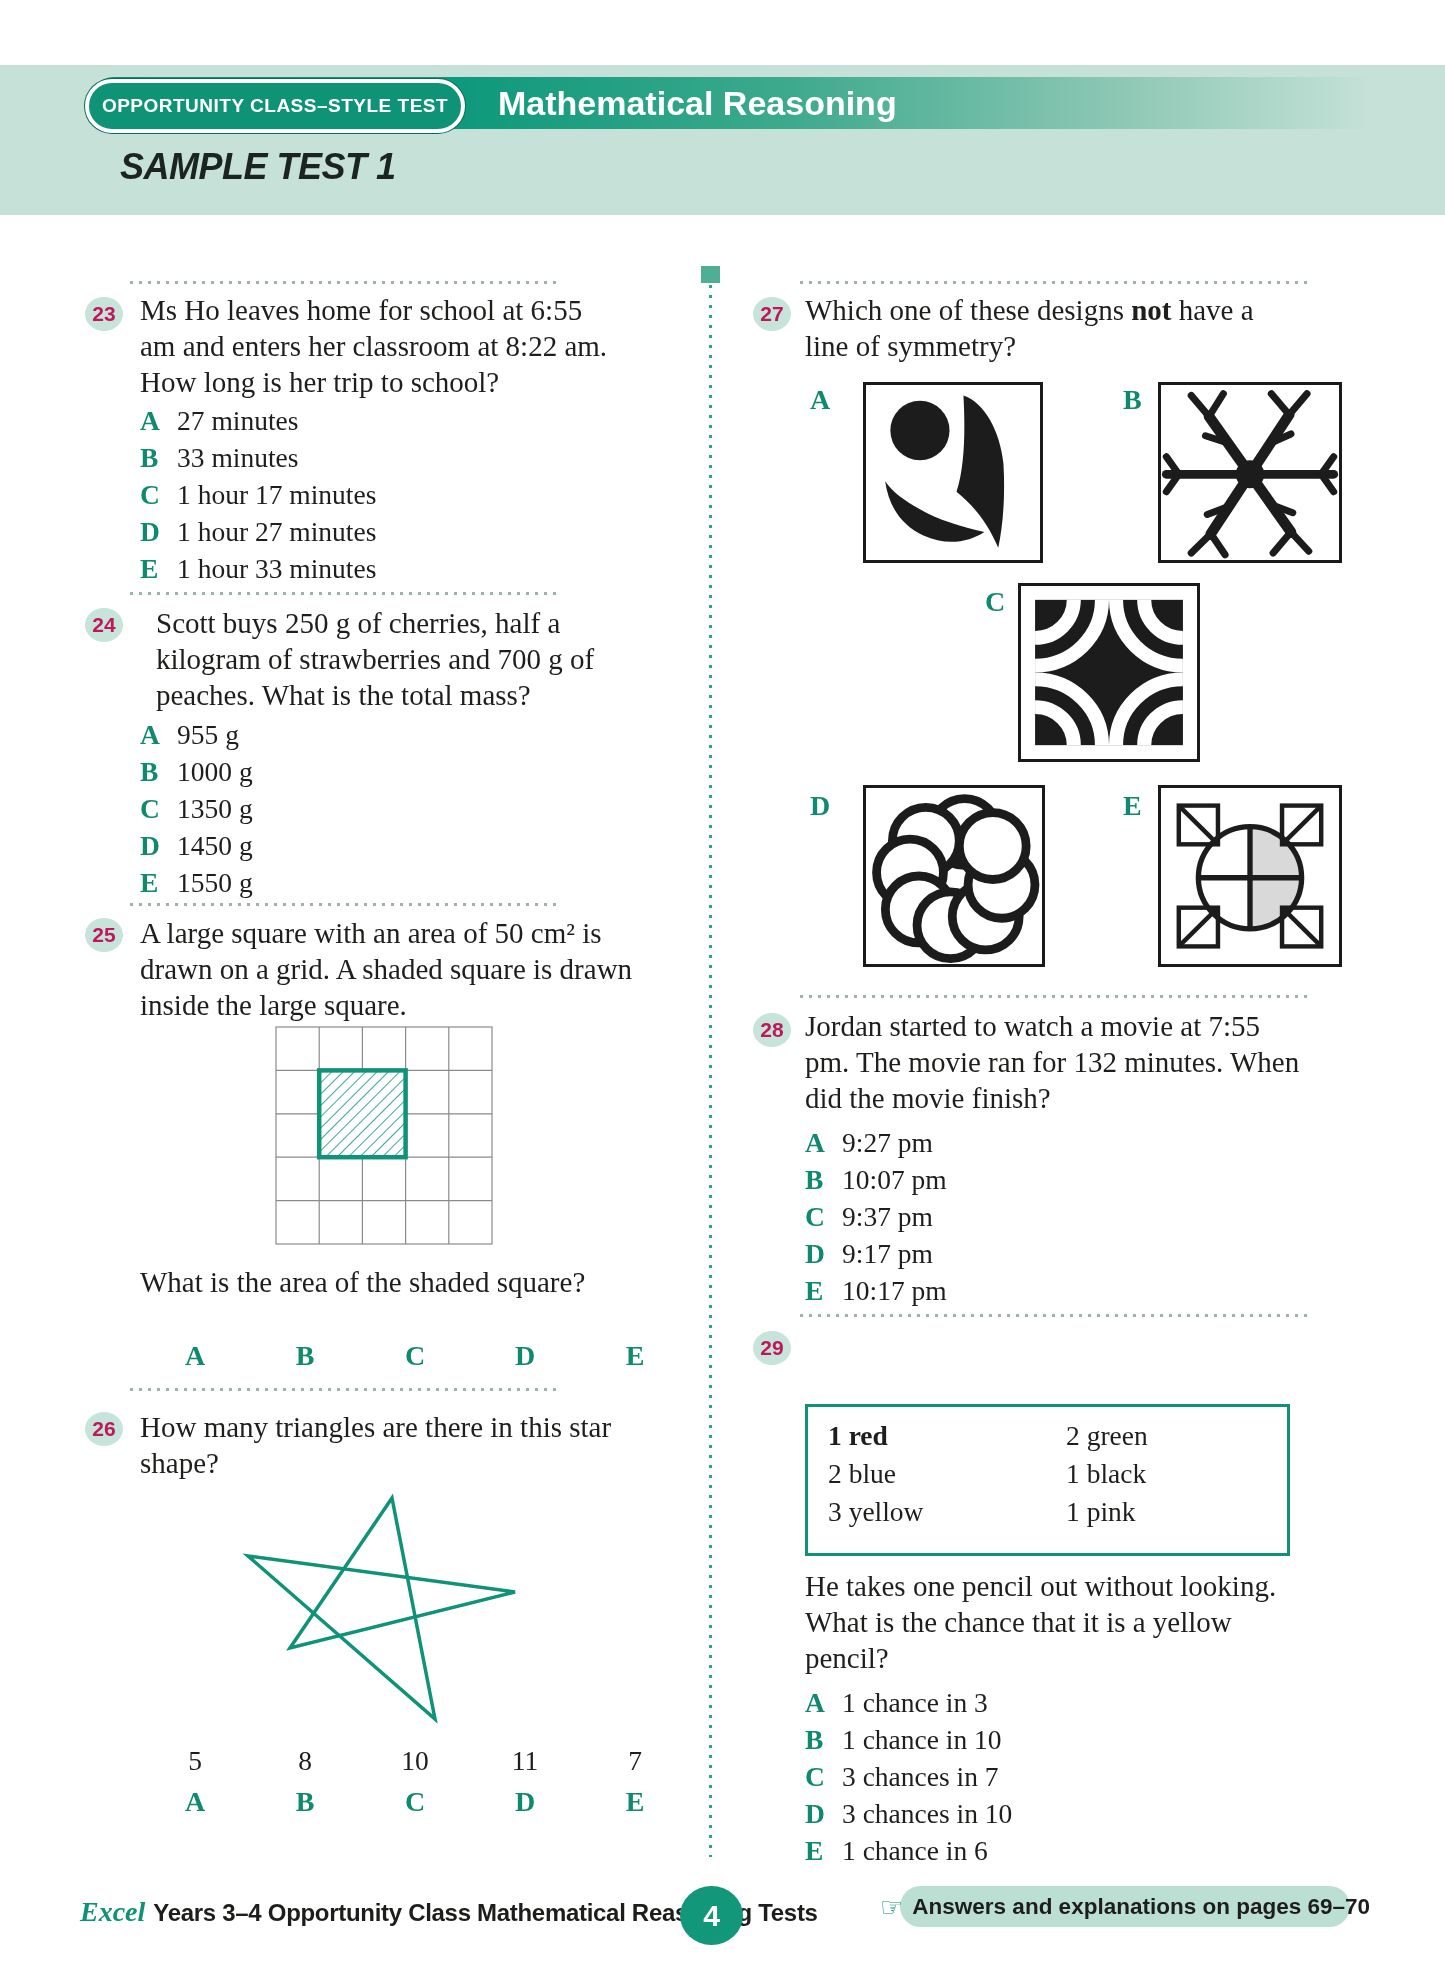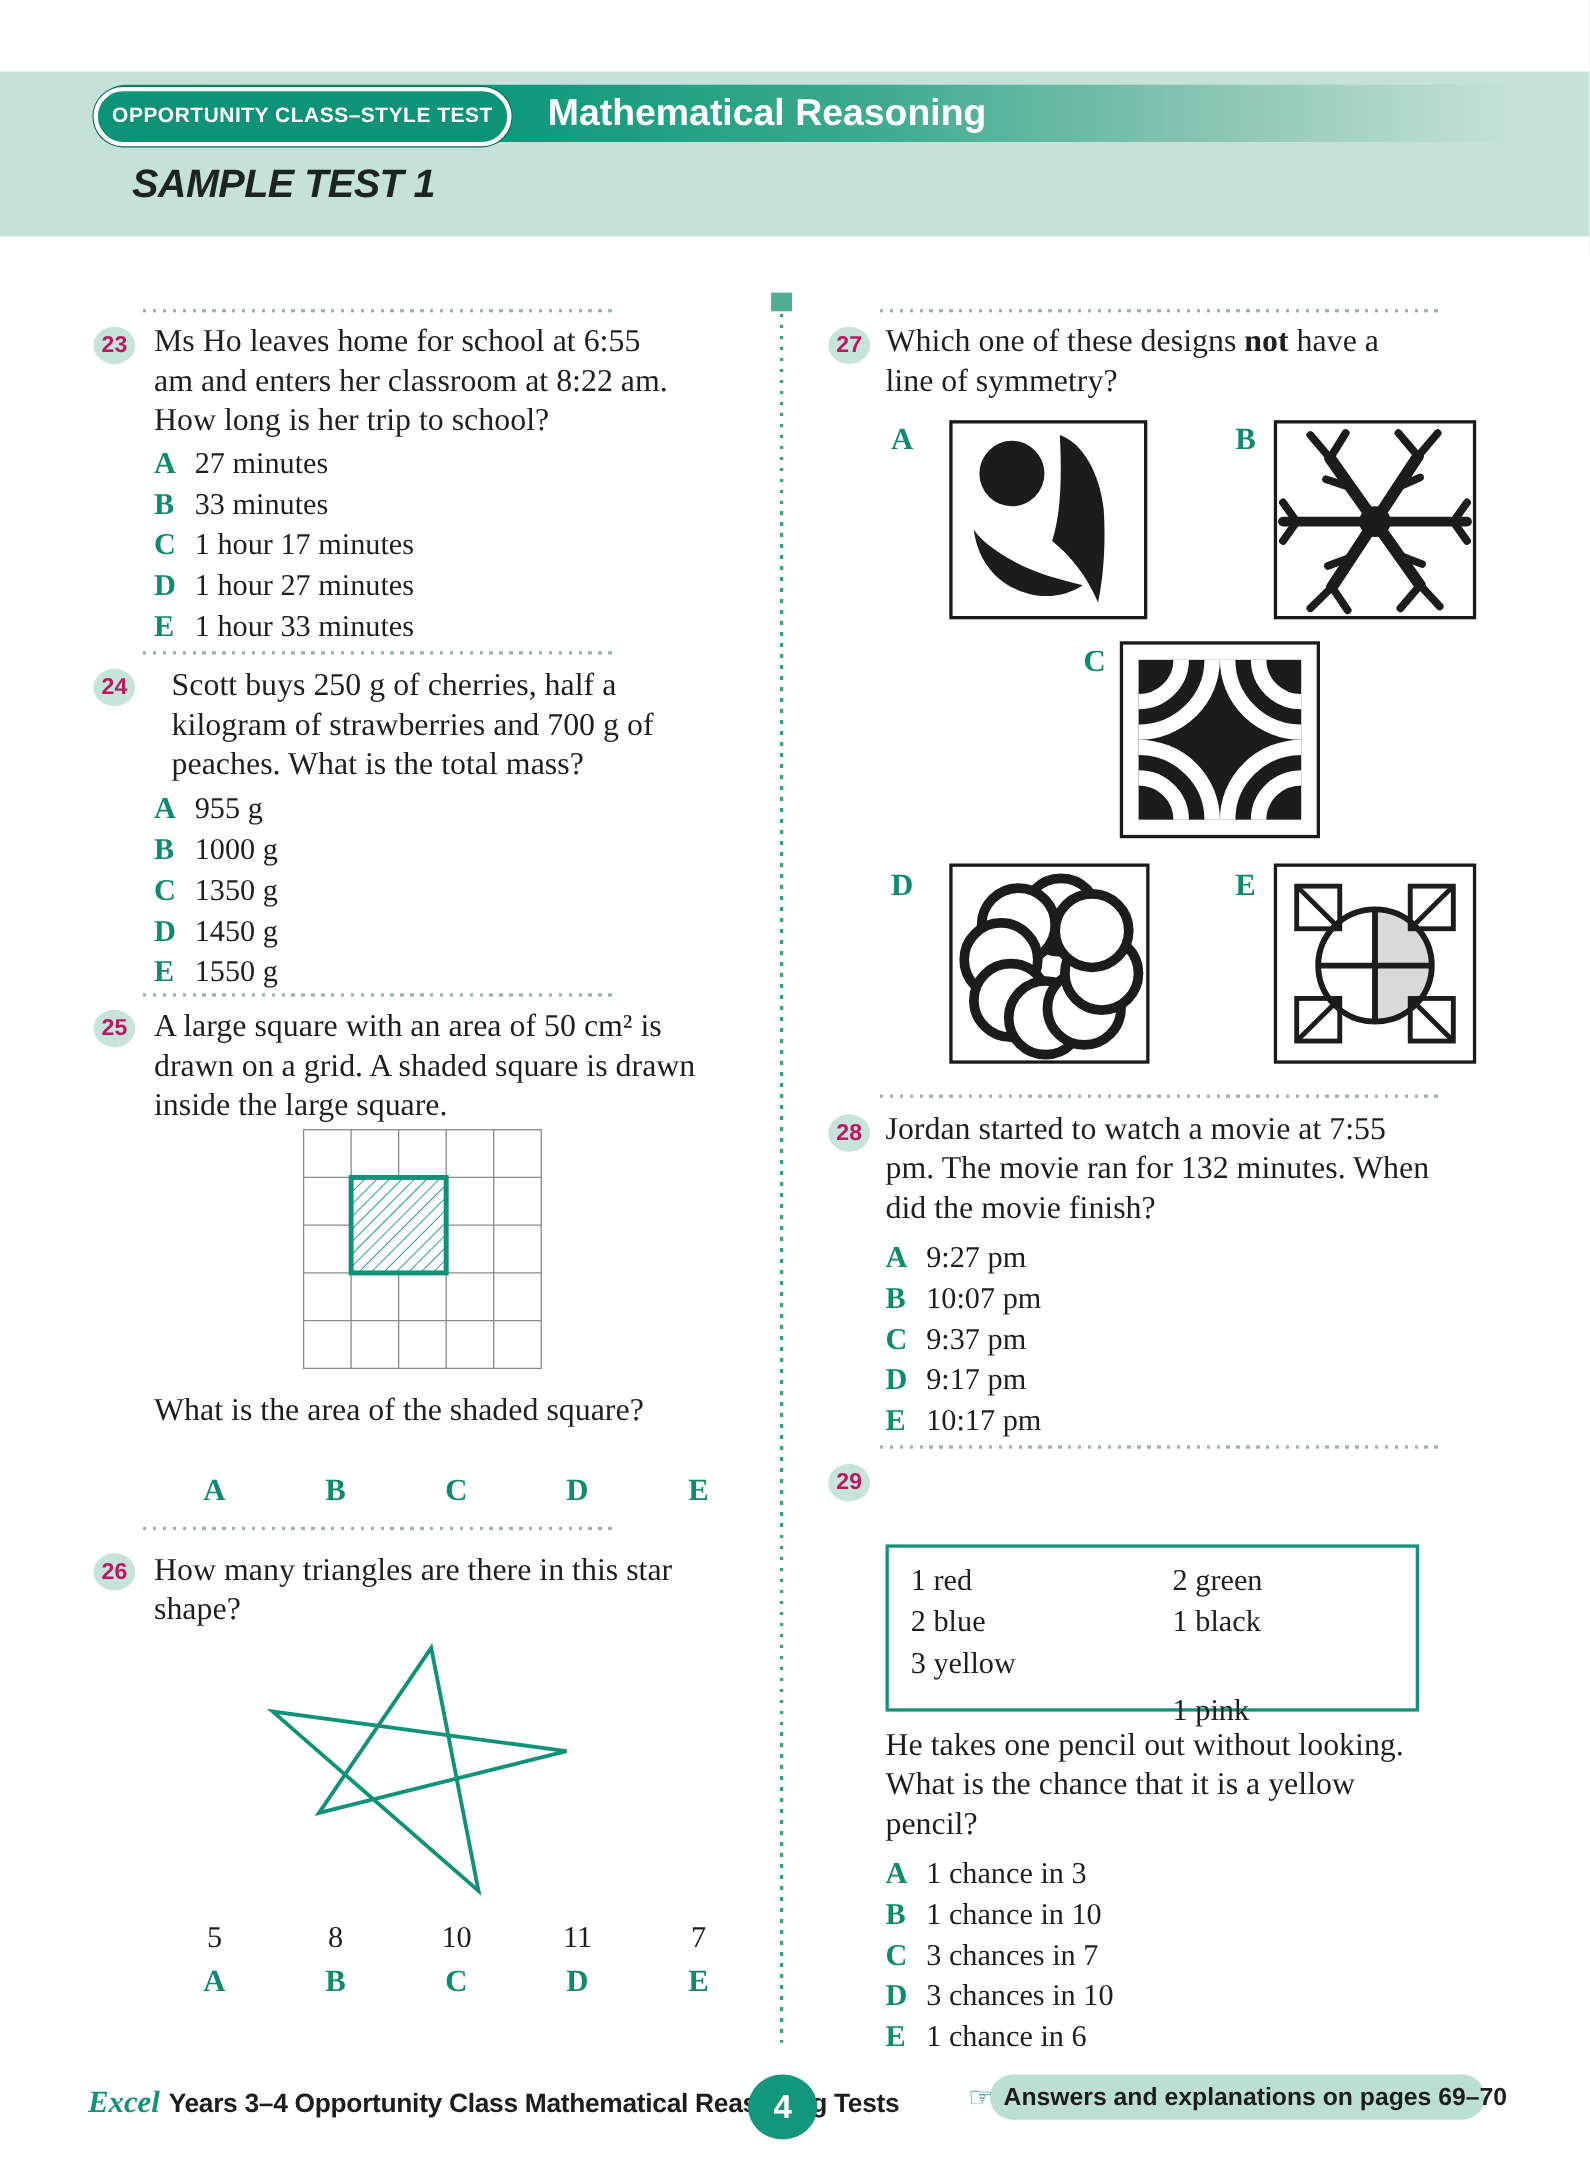--- a/index.html
+++ b/index.html
@@ -280,26 +280,26 @@
       </div>
     <div class="opt">
         <span class="L">E</span>
         <span>10:17 pm</span>
       </div>
   </div>
   <div class="hsep" style="left:800px;top:1314px;width:512px;"></div>
 
   <div class="badge" style="left:753px;top:1331px;">29</div>
   <div class="pbox" style="left:805px;top:1404px;width:479px;height:146px;">
-    <div class="prow" style="left:20px;top:10px;">1 red</div>
+    <div class="prow" style="left:20px;top:10px;font-weight:bold;">1 red</div>
     <div class="prow" style="left:20px;top:48px;">2 blue</div>
     <div class="prow" style="left:20px;top:86px;">3 yellow</div>
     <div class="prow" style="left:258px;top:10px;">2 green</div>
     <div class="prow" style="left:258px;top:48px;">1 black</div>
-    <div class="prow" style="left:258px;top:86px;margin-top:43px;">1 pink</div>
+    <div class="prow" style="left:258px;top:86px;">1 pink</div>
   </div>
   <div class="qtext" style="left:805px;top:1568px;width:492px;">He takes one pencil out without looking. What is the chance that it is a yellow pencil?</div>
   <div class="opts" style="left:805px;top:1684px;">
     <div class="opt">
         <span class="L">A</span>
         <span>1 chance in 3</span>
       </div>
     <div class="opt">
         <span class="L">B</span>
         <span>1 chance in 10</span>

